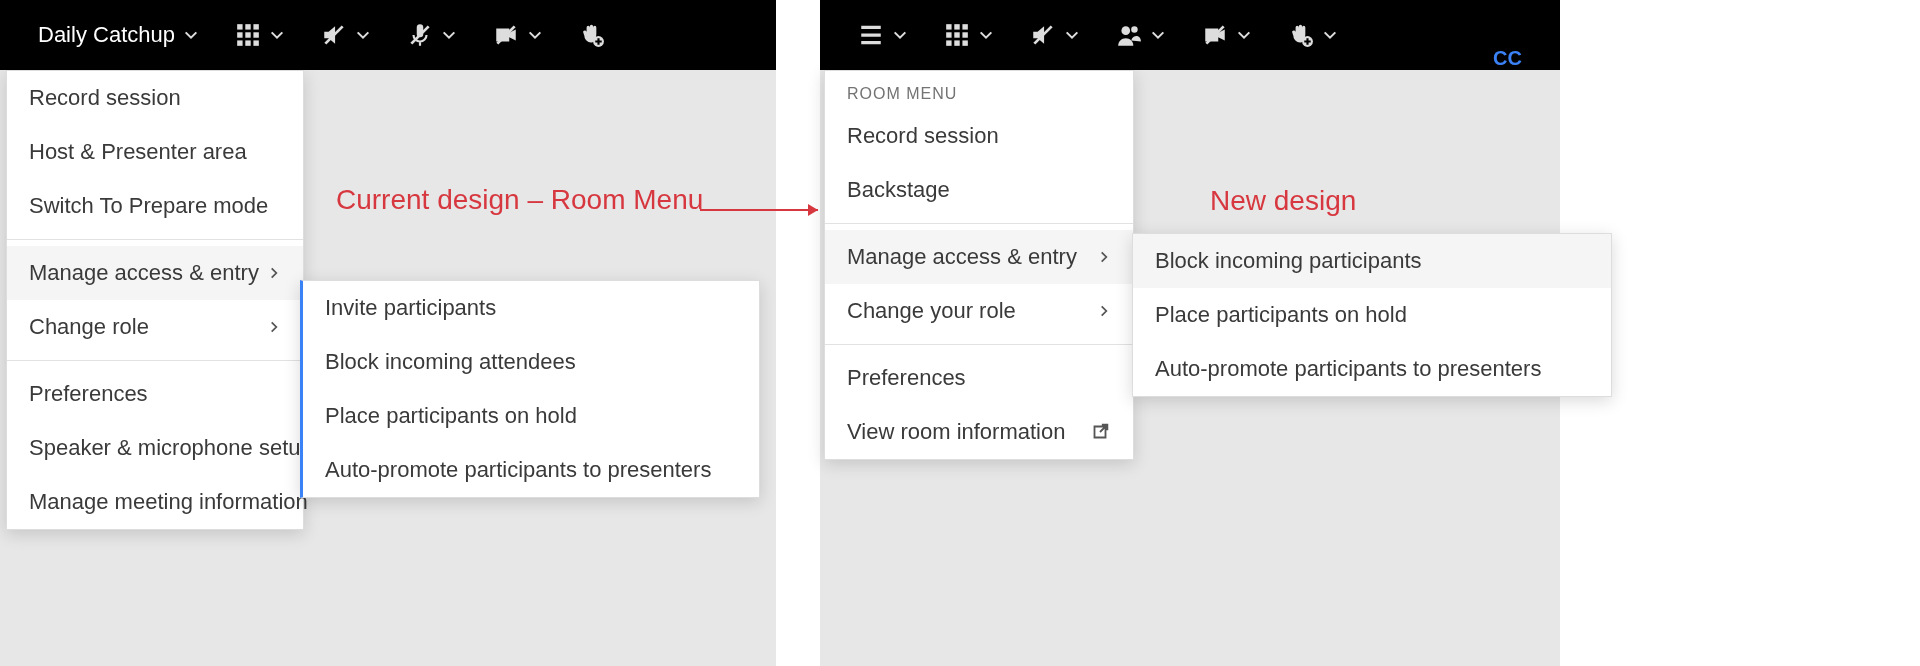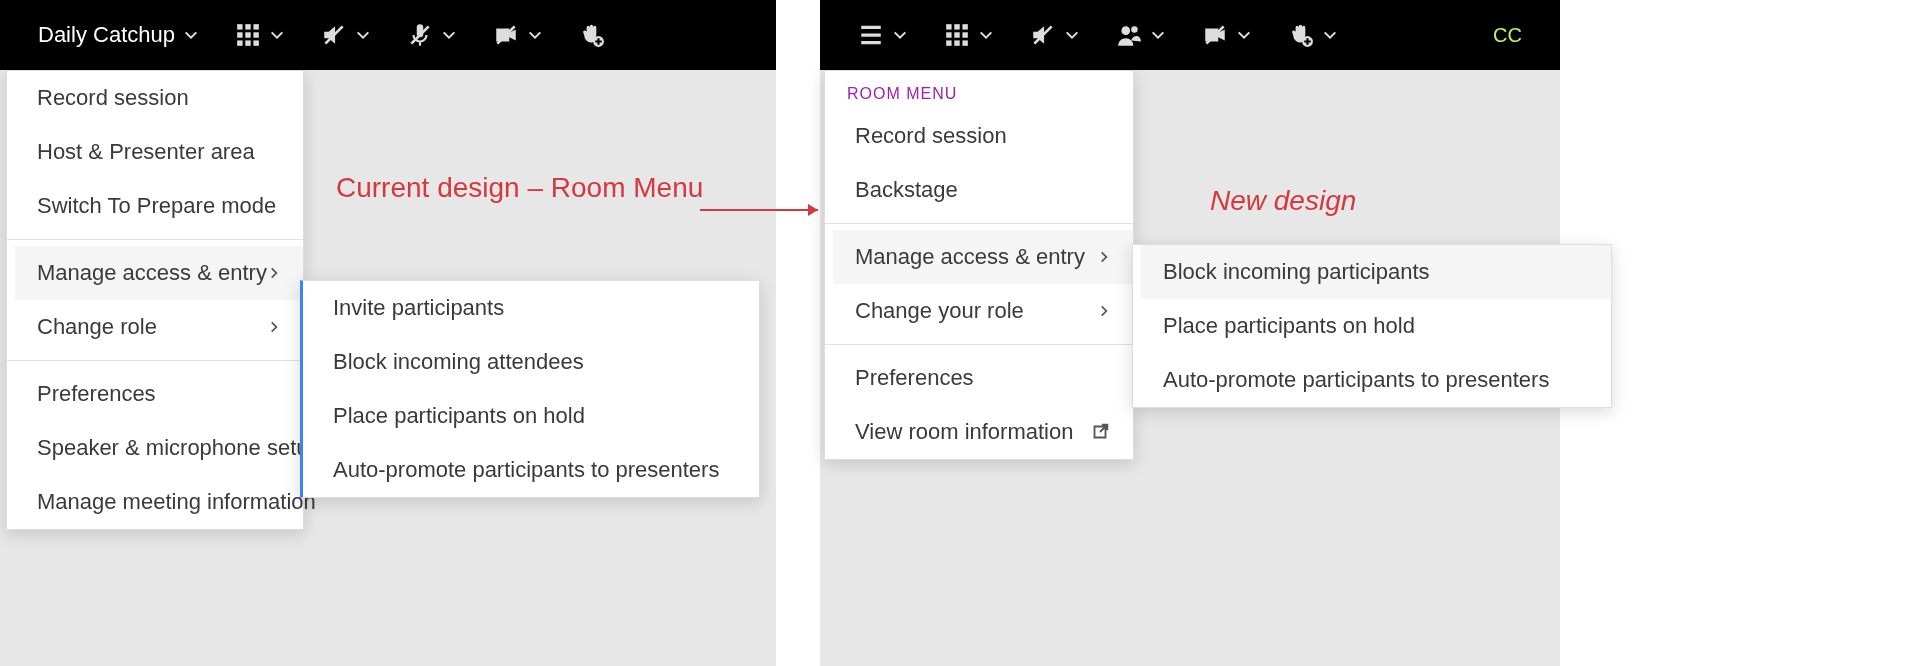--- a/index.html
+++ b/index.html
@@ -49,57 +49,56 @@
     font-size: 22px;
     color: #3a3a3a;
   }
   .dd-item {
     display: flex;
     align-items: center;
     justify-content: space-between;
     padding: 14px 22px;
     cursor: pointer;
     white-space: nowrap;
-    margin-left: 8px;
   }
   .dd-item.hover { background: #f5f5f5; }
   .dd-item.selected { color: #1473e6; }
   .dd-sep { border: none; border-top: 1px solid #e2e2e2; margin: 6px 0; }
   .dd-header {
     padding: 14px 22px 6px;
-    color: #a21caf;
+    color: #737373;
     font-size: 16px;
     letter-spacing: 1px;
     text-transform: uppercase;
   }
   .chev-right-svg { width: 14px; height: 14px; flex-shrink:0; }
   .check-svg { width: 20px; height: 20px; }
   .popout-svg { width: 22px; height: 22px; }
 
   
   .dd1 { top: 70px; left: 6px; width: 298px; }
   .dd1sub {
     top: 280px; left: 300px; width: 460px;
     border-left: 3px solid #3b82f6;
   }
 
   
   .dd2 { top: 70px; left: 824px; width: 310px; }
-  .dd2sub { top: 244px; left: 1132px; width: 480px; }
+  .dd2sub { top: 233px; left: 1132px; width: 480px; }
 
   
   .ann-label {
     position: absolute;
     color: #d7373f;
     font-size: 28px;
     font-weight: 400;
     white-space: nowrap;
   }
-  .ann-current { top: 172px; left: 336px; }
-  .ann-new     { top: 185px; left: 1210px; font-style: italic; }
+  .ann-current { top: 184px; left: 336px; }
+  .ann-new     { top: 185px; left: 1210px; }
 
   .arrow-svg {
     position: absolute;
     top: 198px;
     left: 700px;
     width: 128px;
     height: 24px;
   }
 
   
@@ -240,21 +239,21 @@
   <div class="tb-btn">
     <svg class="icon-svg" viewBox="0 0 24 24">
         <path d="M7 11V5a1.5 1.5 0 013 0V4a1.5 1.5 0 013 0v1a1.5 1.5 0 013 0v6c0 4-2 8-5 8s-6-3-6-6l-1-3c-1-2 2-3 3-1z" fill="#ddd"></path>
         <circle cx="18" cy="18" r="5" fill="#ddd"></circle>
         <path d="M18 15v6M15 18h6" stroke="#000" stroke-width="2"></path>
       </svg>
     <svg class="chev-down-svg" viewBox="0 0 24 24">
         <path d="M4 8l8 8 8-8" stroke="#ddd" stroke-width="3" fill="none"></path>
       </svg>
   </div>
-  <div class="tb-btn" style="margin-left:auto;font-weight:400;color:#bef264;">
+  <div class="tb-btn" style="margin-left:auto;font-weight:700;color:#3b82f6;align-items:flex-end;">
     <span>CC</span>
   </div>
 </div>
 
 <div class="dd dd1">
   <div class="dd-item">
     <span>Record session</span>
   </div>
   <div class="dd-item">
     <span>Host &amp; Presenter area</span>

